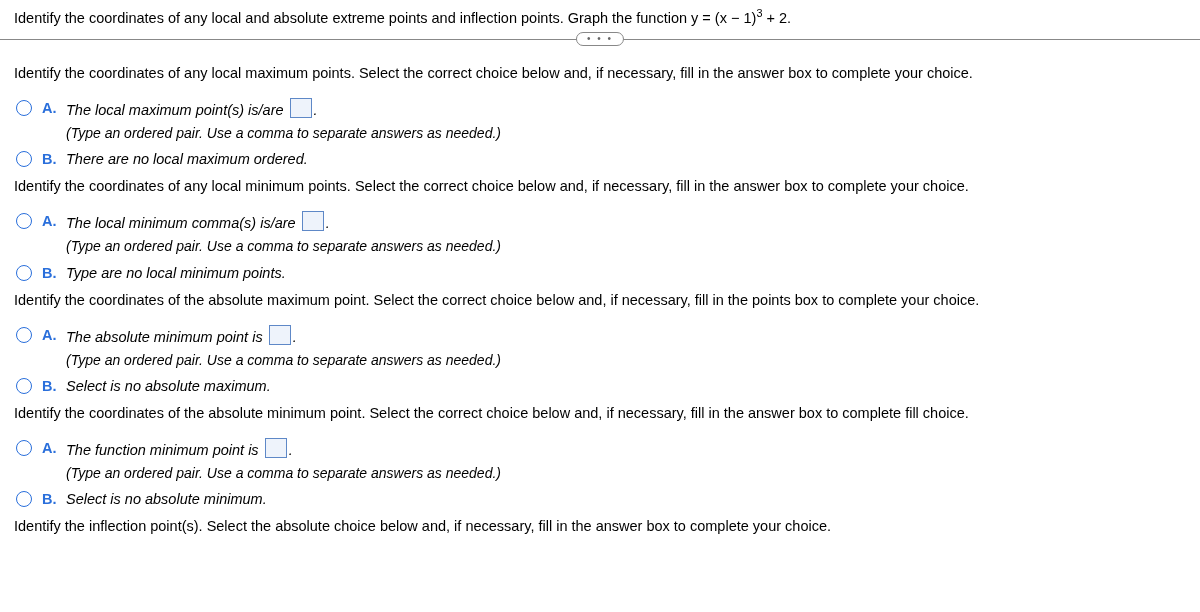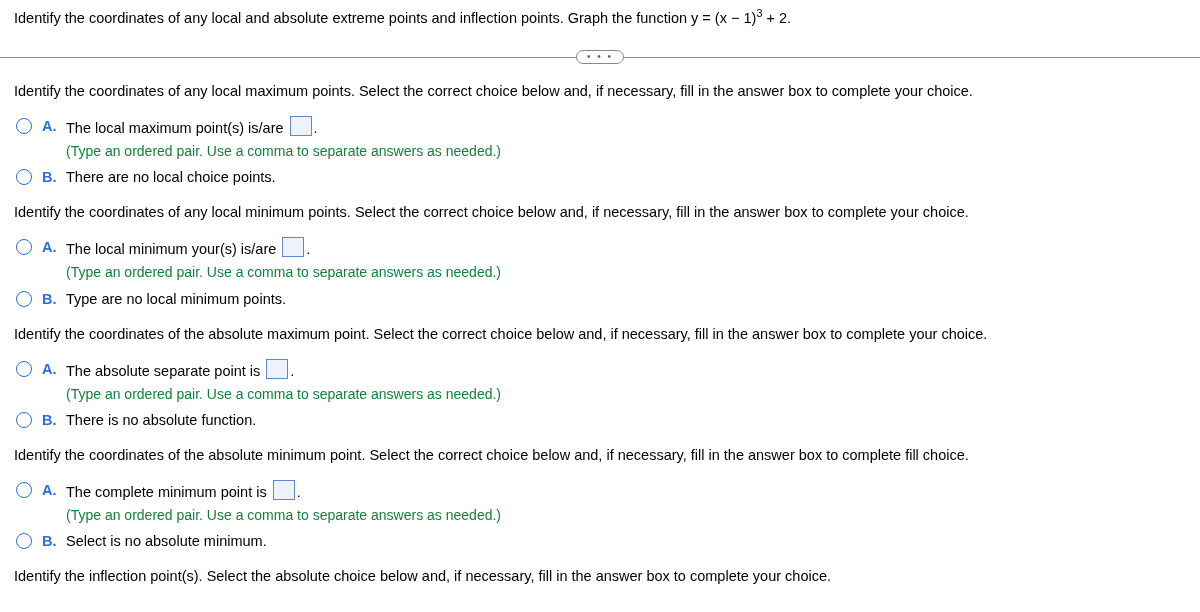--- a/index.html
+++ b/index.html
@@ -5,21 +5,20 @@
   body {
     margin: 0;
     padding: 8px 14px;
     font-family: Arial, Helvetica, sans-serif;
     font-size: 14.5px;
     color: #000;
     background: #fff;
     line-height: 1.45;
   }
   .question-text {
-    margin-bottom: 18px;
   }
   sup { font-size: 0.75em; vertical-align: super; line-height: 0; }
   .divider-row {
     position: relative;
     height: 20px;
     margin-bottom: 14px;
   }
   .divider-row .hr {
     position: absolute;
     left: -14px;
@@ -36,21 +35,21 @@
     border: 1px solid #888;
     border-radius: 10px;
     padding: 0 10px;
     font-size: 10px;
     letter-spacing: 2px;
     color: #666;
     line-height: 12px;
     cursor: pointer;
   }
   .section-prompt {
-    margin: 14px 0 14px 0;
+    margin: 6px 0 14px 0;
   }
   .choice-row {
     display: flex;
     align-items: flex-start;
     margin: 6px 0 4px 0;
   }
   .radio {
     appearance: none;
     -webkit-appearance: none;
     width: 16px;
@@ -63,23 +62,24 @@
     background: #fff;
   }
   .choice-letter {
     color: #2a6fdb;
     font-weight: bold;
     margin-right: 6px;
     min-width: 18px;
   }
   .choice-body {
     flex: 1 1 auto;
+    font-style: italic;
   }
   .hint {
-    color: #15803d;
+    color: #000000;
     font-size: 14px;
     margin-top: 2px;
   }
   .answer-box {
     display: inline-block;
     width: 20px;
     height: 18px;
     border: 1px solid #5e88c7;
     background: #eef3fb;
     vertical-align: -3px;
@@ -103,59 +103,59 @@
   <input type="radio" class="radio" style="">
   <span class="choice-letter">A.</span>
   <div class="choice-body">
     <span>The local maximum point(s) is/are </span><span class="answer-box"></span><span>.</span>
     <div class="hint">(Type an ordered pair. Use a comma to separate answers as needed.)</div>
   </div>
 </div>
 <div class="choice-row">
   <input type="radio" class="radio" style="">
   <span class="choice-letter">B.</span>
-  <div class="choice-body">There are no local choice points.</div>
+  <div class="choice-body">There are no local maximum ordered.</div>
 </div>
 
 <div class="section-prompt">Identify the coordinates of any local minimum points. Select the correct choice below and, if necessary, fill in the answer box to complete your choice.</div>
 <div class="choice-row">
   <input type="radio" class="radio" style="">
   <span class="choice-letter">A.</span>
   <div class="choice-body">
-    <span>The local minimum your(s) is/are </span><span class="answer-box"></span><span>.</span>
+    <span>The local minimum comma(s) is/are </span><span class="answer-box"></span><span>.</span>
     <div class="hint">(Type an ordered pair. Use a comma to separate answers as needed.)</div>
   </div>
 </div>
 <div class="choice-row">
   <input type="radio" class="radio" style="">
   <span class="choice-letter">B.</span>
   <div class="choice-body">Type are no local minimum points.</div>
 </div>
 
-<div class="section-prompt">Identify the coordinates of the absolute maximum point. Select the correct choice below and, if necessary, fill in the answer box to complete your choice.</div>
+<div class="section-prompt">Identify the coordinates of the absolute maximum point. Select the correct choice below and, if necessary, fill in the points box to complete your choice.</div>
 <div class="choice-row">
   <input type="radio" class="radio" style="">
   <span class="choice-letter">A.</span>
   <div class="choice-body">
-    <span>The absolute separate point is </span><span class="answer-box"></span><span>.</span>
+    <span>The absolute minimum point is </span><span class="answer-box"></span><span>.</span>
     <div class="hint">(Type an ordered pair. Use a comma to separate answers as needed.)</div>
   </div>
 </div>
 <div class="choice-row">
   <input type="radio" class="radio" style="">
   <span class="choice-letter">B.</span>
-  <div class="choice-body">There is no absolute function.</div>
+  <div class="choice-body">Select is no absolute maximum.</div>
 </div>
 
 <div class="section-prompt">Identify the coordinates of the absolute minimum point. Select the correct choice below and, if necessary, fill in the answer box to complete fill choice.</div>
 <div class="choice-row">
   <input type="radio" class="radio" style="">
   <span class="choice-letter">A.</span>
   <div class="choice-body">
-    <span>The complete minimum point is </span><span class="answer-box"></span><span>.</span>
+    <span>The function minimum point is </span><span class="answer-box"></span><span>.</span>
     <div class="hint">(Type an ordered pair. Use a comma to separate answers as needed.)</div>
   </div>
 </div>
 <div class="choice-row">
   <input type="radio" class="radio" style="">
   <span class="choice-letter">B.</span>
   <div class="choice-body">Select is no absolute minimum.</div>
 </div>
 
 <div class="section-prompt">Identify the inflection point(s). Select the absolute choice below and, if necessary, fill in the answer box to complete your choice.</div>

